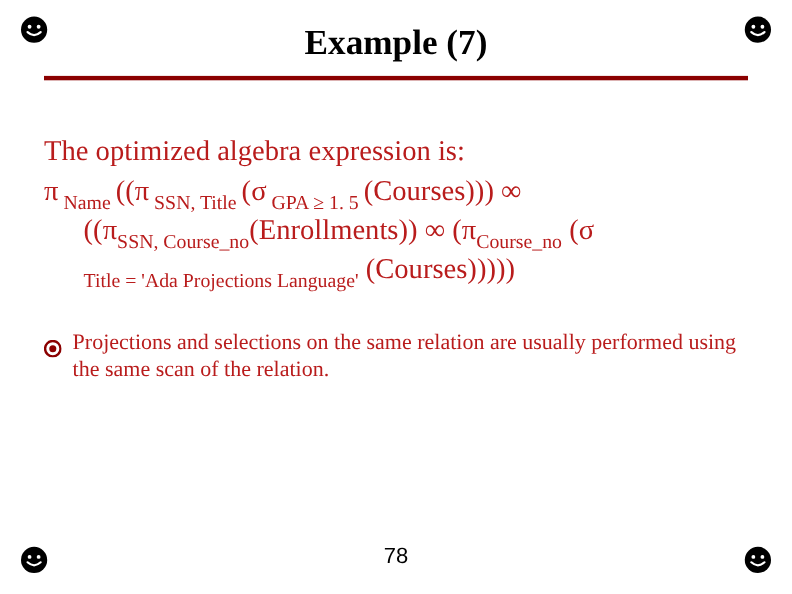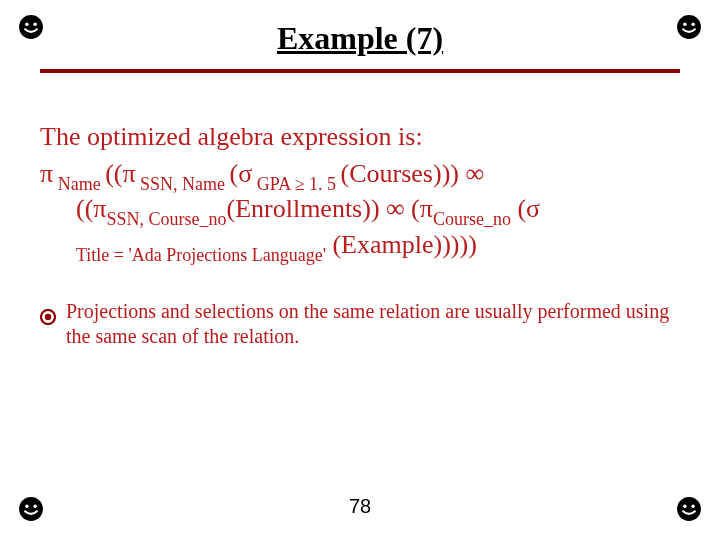--- a/index.html
+++ b/index.html
@@ -29,21 +29,20 @@
   .corner.bl { bottom: 18px; left: 18px; }
   .corner.br { bottom: 18px; right: 18px; }
   .corner svg { width: 26px; height: 26px; display:block; }
   .title {
     text-align: center;
     font-size: 32px;
     font-weight: bold;
     color: #000;
     margin-top: 2px;
     margin-bottom: 12px;
-    text-decoration: underline;
   }
   .rule {
     border: none;
     border-top: 4px solid #8b0000;
     margin: 0;
   }
   .content {
     margin-top: 48px;
     font-size: 26px;
     color: #b91c1c;
@@ -117,27 +116,27 @@
   </div>
 
   <h1 class="title">Example (7)</h1>
   <hr class="rule">
 
   <div class="content">
     <div class="intro">The optimized algebra expression is:</div>
 
     <div class="expr">
       <div>
-        <span class="sym">π</span><span class="sub"> Name </span><span> ((</span><span class="sym">π</span><span class="sub"> SSN, Name </span><span> (</span><span class="sym">σ</span><span class="sub"> GPA </span><span class="sub sym">≥</span><span class="sub"> 1. 5 </span><span>(Courses))) </span><span class="sym">∞</span>
+        <span class="sym">π</span><span class="sub"> Name </span><span> ((</span><span class="sym">π</span><span class="sub"> SSN, Title </span><span> (</span><span class="sym">σ</span><span class="sub"> GPA </span><span class="sub sym">≥</span><span class="sub"> 1. 5 </span><span>(Courses))) </span><span class="sym">∞</span>
       </div>
       <div class="line2">
         <span>((</span><span class="sym">π</span><span class="sub">SSN, Course_no</span><span>(Enrollments)) </span><span class="sym">∞</span><span> (</span><span class="sym">π</span><span class="sub">Course_no</span><span> (</span><span class="sym">σ</span>
       </div>
       <div class="line3">
-        <span class="sub">Title = 'Ada Projections Language'</span><span> (Example)))))</span>
+        <span class="sub">Title = 'Ada Projections Language'</span><span> (Courses)))))</span>
       </div>
     </div>
 
     <div class="bullet-block">
       <span class="disc">
         <svg viewBox="0 0 16 16">
             <circle cx="8" cy="8" r="7" fill="none" stroke="#8b0000" stroke-width="2.2"></circle>
             <circle cx="8" cy="8" r="3.2" fill="#8b0000"></circle>
           </svg>
       </span>

